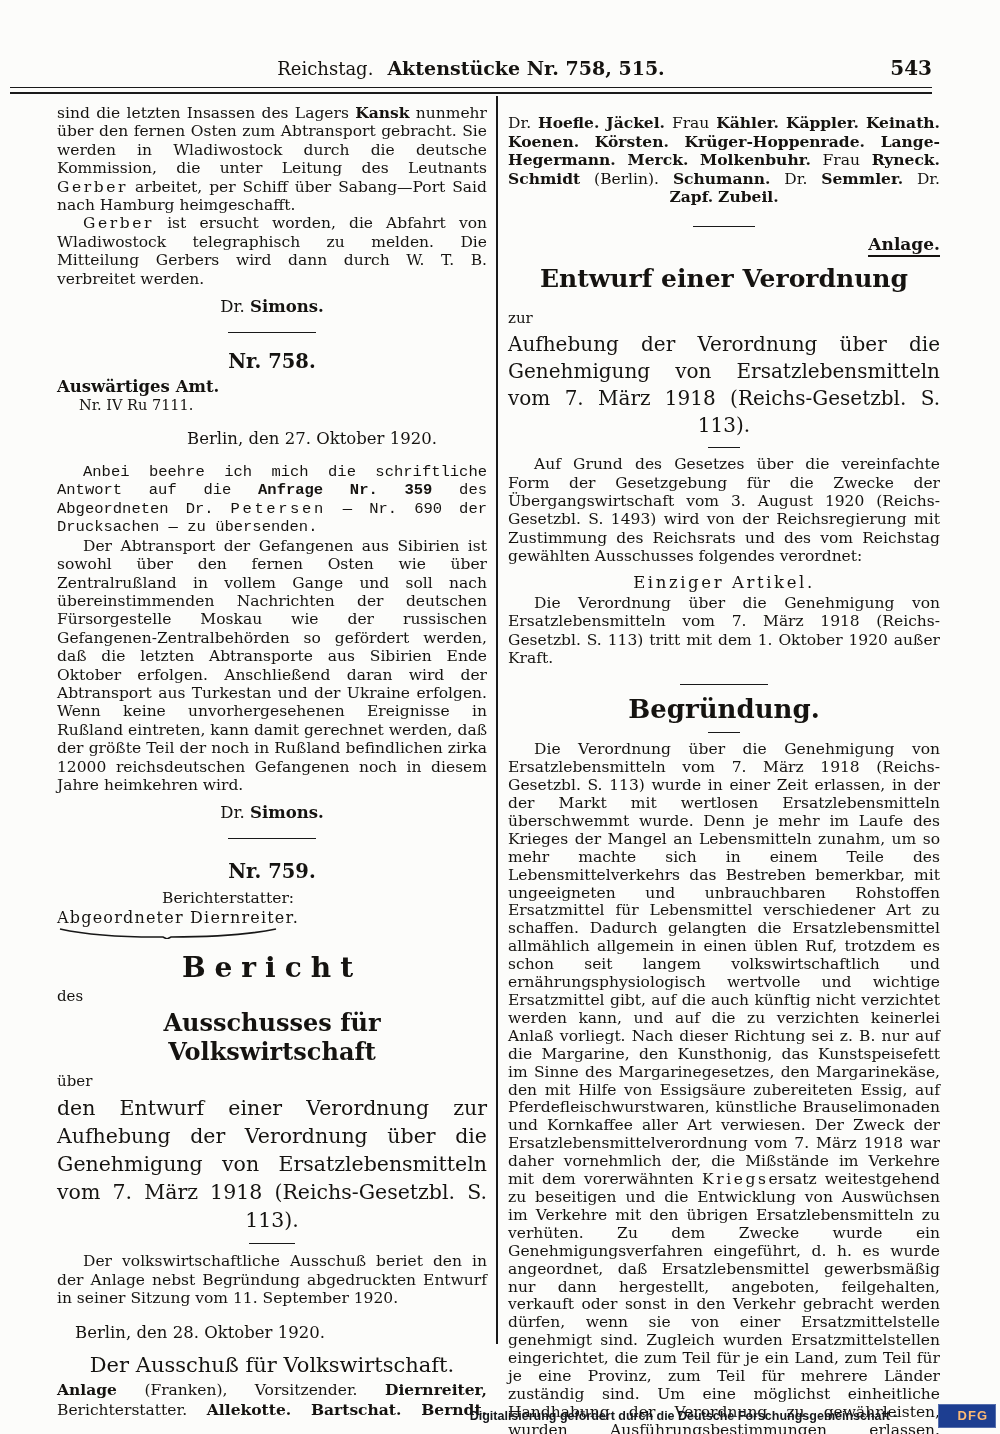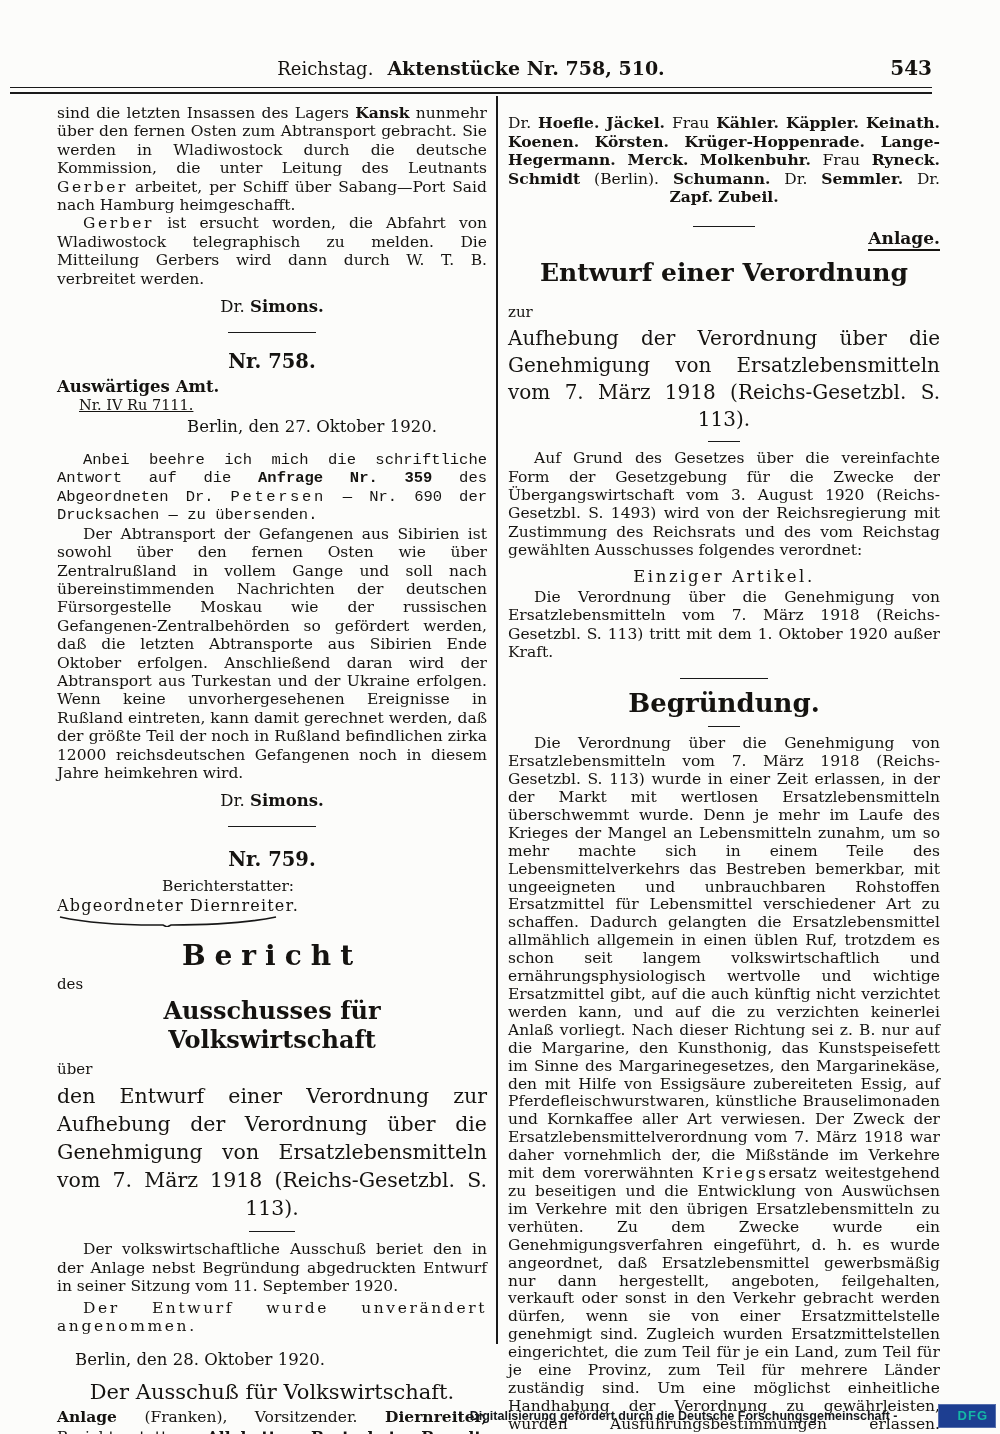--- a/index.html
+++ b/index.html
@@ -39,60 +39,60 @@
   .tight{line-height:18.4px;}
   .indent{text-indent:26px;}
   .seg-b{font-weight:bold;}
   .seg-sp{letter-spacing:2.6px;}
   .sig{text-align:center;font-size:16.5px;margin-top:9px;}
   .rule-sm{width:88px;border-top:1.8px solid #191919;margin:16px auto 0 auto;}
   .rule-xs{width:46px;border-top:1.8px solid #191919;margin:9px auto 0 auto;}
   .rule-xxs{width:32px;border-top:1.8px solid #191919;margin:8px auto 0 auto;}
   .doc-number{text-align:center;font-weight:bold;font-size:19.5px;margin-top:17px;}
   .office{font-weight:bold;font-size:16.5px;margin-top:4px;}
-  .office-ref{font-size:14.5px;margin:1px 0 4px 22px;text-decoration:underline;}
+  .office-ref{font-size:14.5px;margin:1px 0 16px 22px;}
   .dateline-c{text-align:center;font-size:16.5px;padding-left:80px;margin-top:3px;}
   .dateline-l{font-size:16.5px;margin-top:15px;padding-left:18px;}
   .reporter-label{font-size:15.5px;margin:6px 0 0 105px;}
   .reporter-name{font-size:16px;letter-spacing:1.2px;margin-top:1px;}
   .brace{display:block;margin-top:-1px;}
   .h-big{text-align:center;font-weight:bold;font-size:28px;letter-spacing:9px;margin-top:12px;}
   .h-small{text-align:left;font-size:15px;margin-top:3px;}
   .h-med{text-align:center;font-weight:bold;font-size:24px;margin-top:3px;}
   .title-long{font-size:20.5px;line-height:28px;text-align:justify;text-align-last:center;margin-top:4px;}
   .p-spaced{letter-spacing:2.6px;}
   .committee-h{text-align:center;font-size:21px;margin-top:11px;}
   .members{font-size:15.5px;line-height:19px;text-align:justify;text-align-last:justify;margin-top:3px;}
   .members-cont{font-size:15.5px;line-height:18.5px;text-align:justify;text-align-last:center;margin-top:10px;}
-  .annex{font-weight:bold;font-size:17px;text-align:right;margin-top:1px;}
+  .annex{font-weight:bold;font-size:17px;text-align:right;margin-top:7px;}
   .annex span{border-bottom:2px solid #151310;padding-bottom:1px;}
   .article-h{text-align:center;font-size:16.5px;letter-spacing:2.6px;margin-top:7px;}
   .h-begr{text-align:center;font-weight:bold;font-size:26px;margin-top:9px;}
   
   .scan-footer{
     position:absolute;right:4px;bottom:6px;
     display:flex;align-items:center;
     font-family:"Liberation Sans", sans-serif;
     gap:34px;
   }
   .footer-text{font-size:12.5px;font-weight:bold;color:#15181c;margin-right:6px;}
   .dfg-badge{
-    display:inline-block;background:#1d3e91;color:#14b8a6;
+    display:inline-block;background:#1d3e91;color:#fdba74;
     font-size:13px;font-weight:bold;letter-spacing:1px;
     padding:4px 8px 5px 20px;
     box-shadow:inset 0 0 0 1px rgba(255,255,255,0.25);
   }
 </style>
 </head>
 <body>
 
 <div class="page">
 
   <div class="running-title">
-    <span class="rt-journal">Reichstag.</span><span class="rt-issue">Aktenstücke Nr. 758, 510.</span>
+    <span class="rt-journal">Reichstag.</span><span class="rt-issue">Aktenstücke Nr. 758, 515.</span>
   </div>
   <div class="page-number">543</div>
   <div class="double-rule"></div>
   <div class="col-divider"></div>
 
   <div class="col col-left">
 
     <p class="body tight"><span>sind die letzten Insassen des Lagers </span><span class="seg-b">Kansk</span><span> nunmehr über den fernen Osten zum Abtransport gebracht. Sie werden in Wladiwostock durch die deutsche Kommission, die unter Leitung des Leutnants </span><span class="seg-sp">Gerber</span><span> arbeitet, per Schiff über Sabang—Port Said nach Hamburg heimgeschafft.</span></p>
     <p class="body tight indent"><span class="seg-sp">Gerber</span><span> ist ersucht worden, die Abfahrt von Wladiwostock telegraphisch zu melden. Die Mitteilung Gerbers wird dann durch W. T. B. verbreitet werden.</span></p>
 
@@ -118,21 +118,20 @@
     </svg>
 
     <h1 class="h-big" style="margin-bottom:0;">Bericht</h1>
     <div class="h-small">des</div>
     <div class="h-med">Ausschusses für Volkswirtschaft</div>
     <div class="h-small" style="margin-top:6px;">über</div>
     <p class="title-long">den Entwurf einer Verordnung zur Aufhebung der Verordnung über die Genehmigung von Ersatzlebensmitteln vom 7. März 1918 (Reichs-Gesetzbl. S. 113).</p>
     <div class="rule-xs"></div>
 
     <p class="body tight indent" style="margin-top:8px;">Der volkswirtschaftliche Ausschuß beriet den in der Anlage nebst Begründung abgedruckten Entwurf in seiner Sitzung vom 11. September 1920.</p>
-    <p class="body tight indent p-spaced" style="margin-top:3px;">Der Entwurf wurde unverändert angenommen.</p>
 
     <p class="dateline-l">Berlin, den 28. Oktober 1920.</p>
     <div class="committee-h">Der Ausschuß für Volkswirtschaft.</div>
     <p class="members"><span class="seg-b">Anlage</span><span> (Franken), Vorsitzender. </span><span class="seg-b">Diernreiter,</span><span> Berichterstatter. </span><span class="seg-b">Allekotte.</span><span> </span><span class="seg-b">Bartschat.</span><span> </span><span class="seg-b">Berndt.</span><span> </span></p>
   </div>
 
   <div class="col col-right">
 
     <p class="members-cont"><span>Dr. </span><span class="seg-b">Hoefle.</span><span> </span><span class="seg-b">Jäckel.</span><span> Frau </span><span class="seg-b">Kähler.</span><span> </span><span class="seg-b">Käppler.</span><span> </span><span class="seg-b">Keinath.</span><span> </span><span class="seg-b">Koenen.</span><span> </span><span class="seg-b">Körsten.</span><span> </span><span class="seg-b">Krüger-Hoppenrade.</span><span> </span><span class="seg-b">Lange-Hegermann.</span><span> </span><span class="seg-b">Merck.</span><span> </span><span class="seg-b">Molkenbuhr.</span><span> Frau </span><span class="seg-b">Ryneck.</span><span> </span><span class="seg-b">Schmidt</span><span> (Berlin). </span><span class="seg-b">Schumann.</span><span> Dr. </span><span class="seg-b">Semmler.</span><span> Dr. </span><span class="seg-b">Zapf.</span><span> </span><span class="seg-b">Zubeil.</span></p>
     <div class="rule-sm" style="margin-top:19px;width:62px;"></div>

